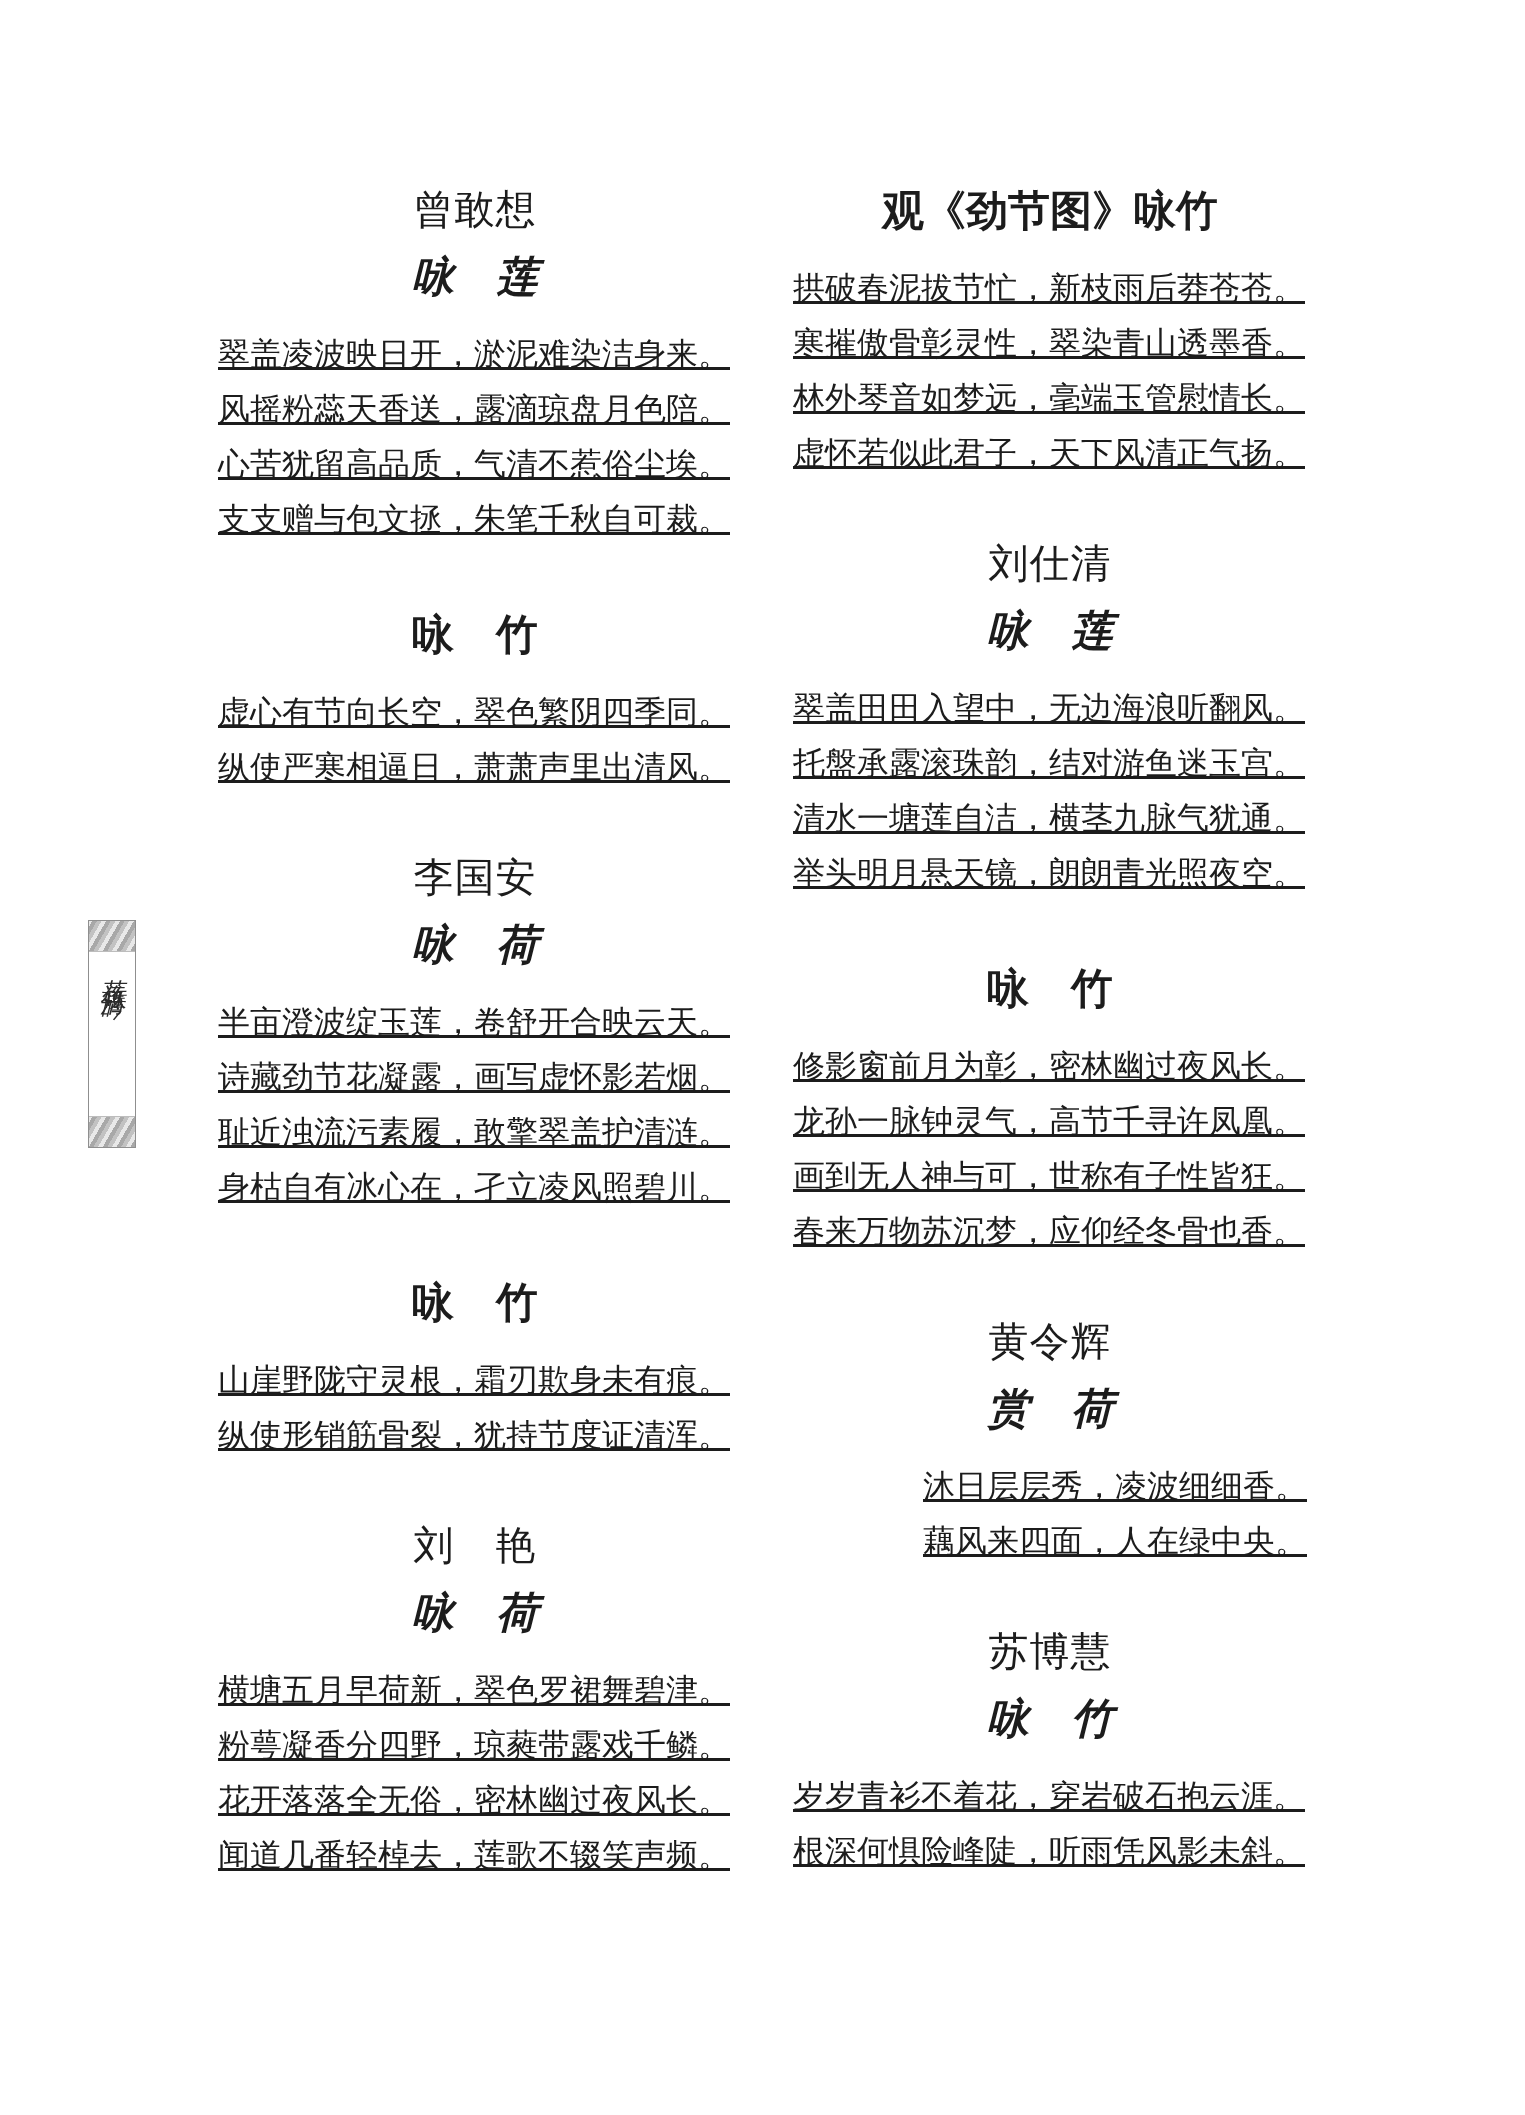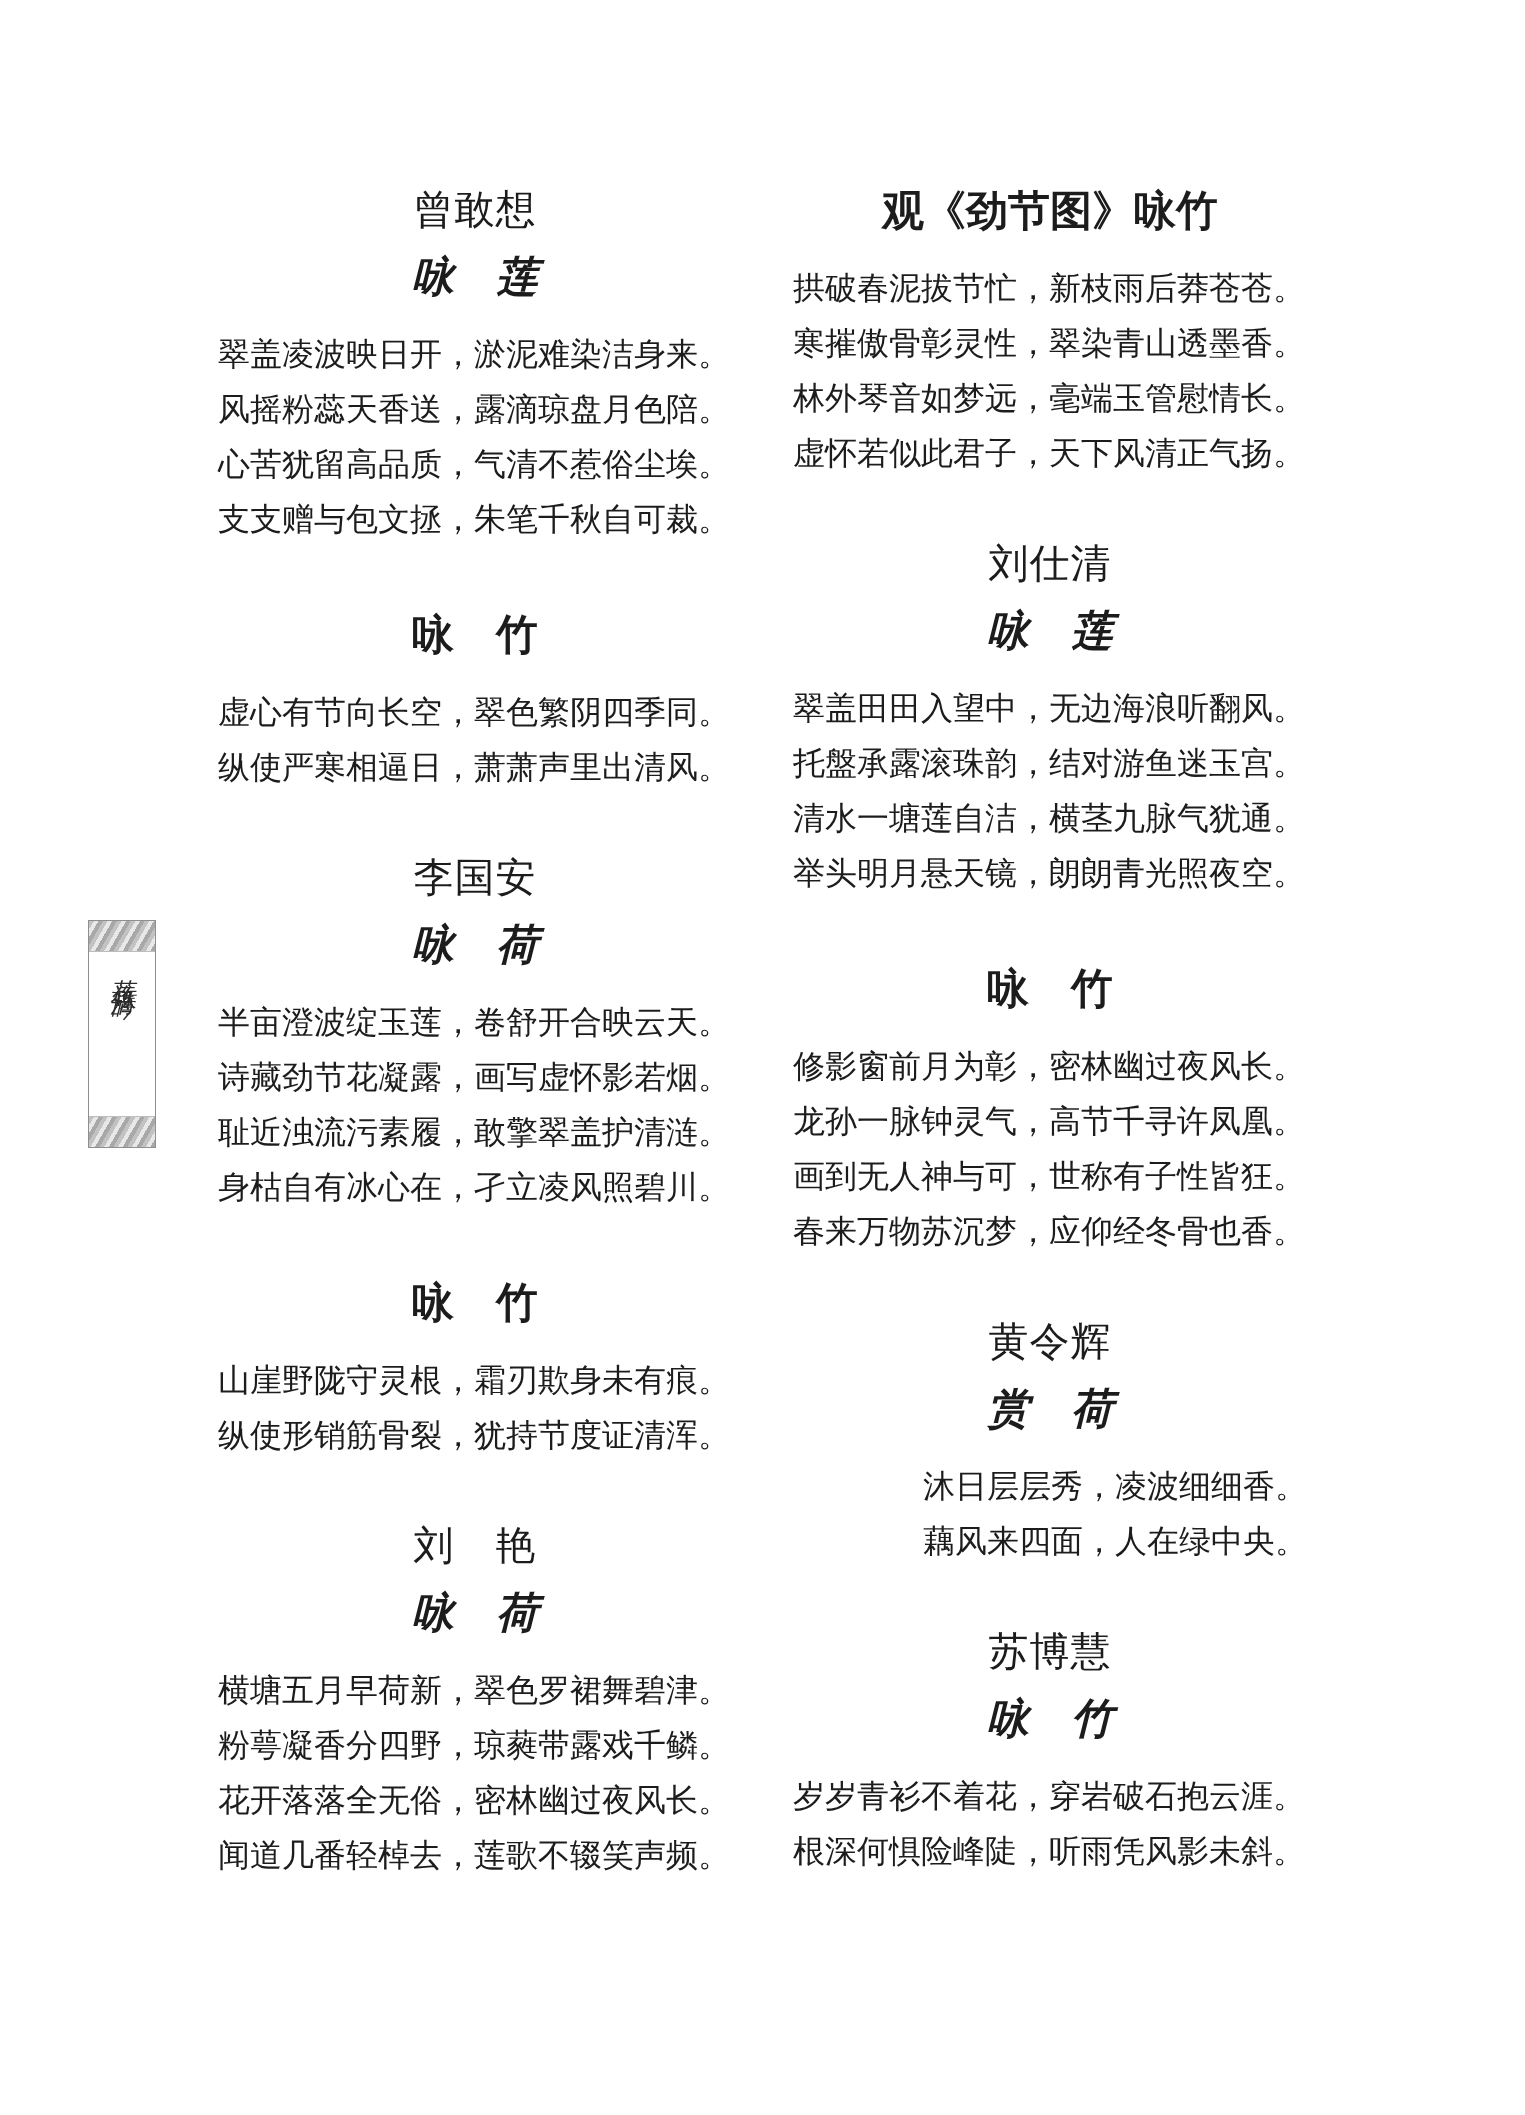--- a/index.html
+++ b/index.html
@@ -27,34 +27,34 @@
   }
   .title {
     font-size: 42px; line-height: 52px;
     font-weight: bold;
     text-align: center;
     margin-top: 62px;
   }
   .author + .title { margin-top: 16px; font-style: italic; }
   .title + .poem  { margin-top: 24px; }
 
-  .poem { margin-top: 24px; }
+  .poem { margin-top: 24px; text-decoration: underline; }
   .poem .line {
     font-size: 32px;
     line-height: 55px;
     white-space: nowrap;
     text-align: left;
   }
   .poem.short .line { text-align: right; }
 
   
   .spine {
     position: absolute;
     left: 88px; top: 920px;
-    width: 68px; height: 228px;
+    width: 48px; height: 228px;
     border: 1px solid #8f8f8f;
     box-sizing: border-box;
     background: #fff;
     display: flex;
     flex-direction: column;
     align-items: center;
   }
   .spine-band {
     width: 100%; height: 30px; flex: 0 0 30px;
     background: repeating-linear-gradient(

